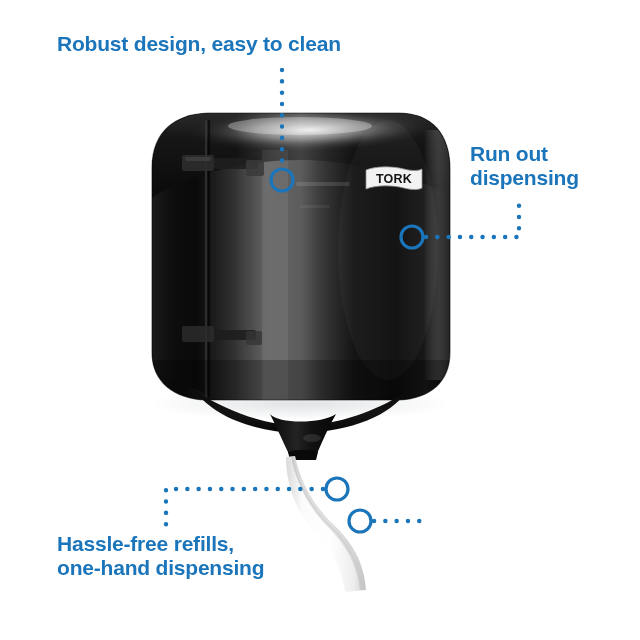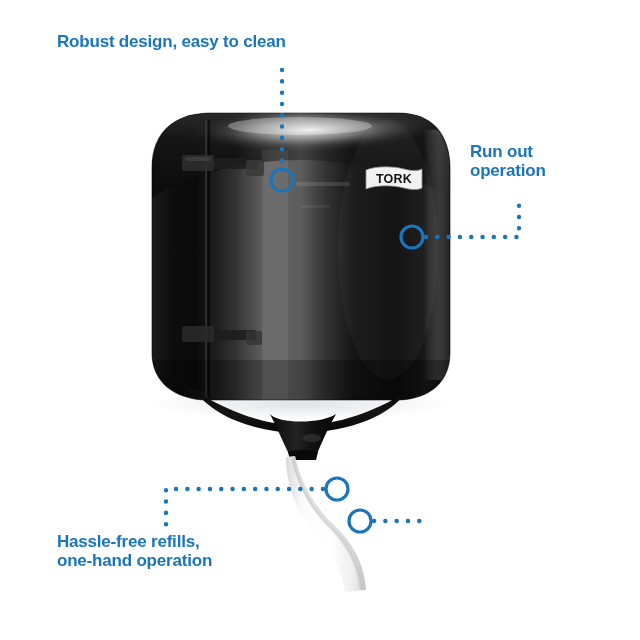--- a/index.html
+++ b/index.html
@@ -22,21 +22,21 @@
   #artboard {
     position: absolute;
     inset: 0;
     width: 640px;
     height: 640px;
   }
   .callout {
     position: absolute;
     color: #1b75bb;
     font-weight: bold;
-    font-size: 17px;
+    font-size: 21px;
     line-height: 1.12;
     letter-spacing: -0.2px;
     white-space: pre-line;
   }
   #callout-robust-design {
     left: 57px;
     top: 32px;
   }
   #callout-run-out {
     left: 470px;
@@ -264,19 +264,19 @@
       <circle cx="282" cy="180" r="11"></circle>
       <circle cx="412" cy="237" r="11"></circle>
       <circle cx="337" cy="489" r="11"></circle>
       <circle cx="360" cy="521" r="11"></circle>
     </g>
   </svg>
 
   <div class="callout" id="callout-robust-design">Robust design, easy to clean</div>
 
   <div class="callout" id="callout-run-out">Run out
-operation</div>
+dispensing</div>
 
   <div class="callout" id="callout-hassle-free">Hassle-free refills,
-one-hand operation</div>
+one-hand dispensing</div>
 
 
 </div>
 
 </body></html>

